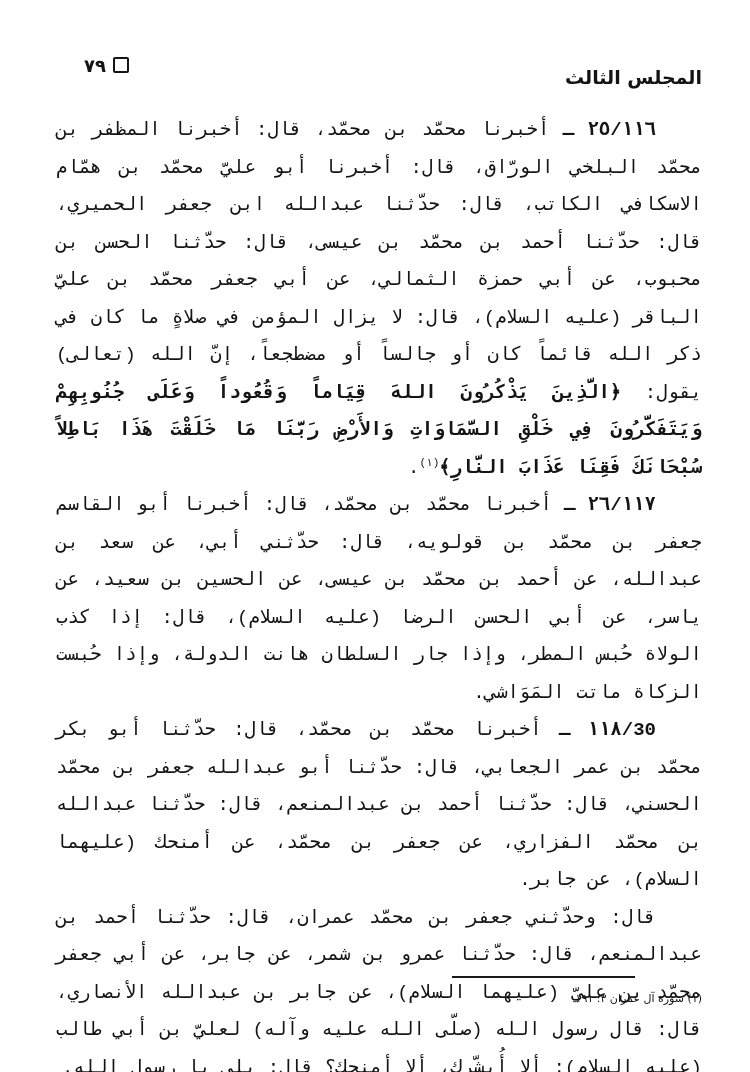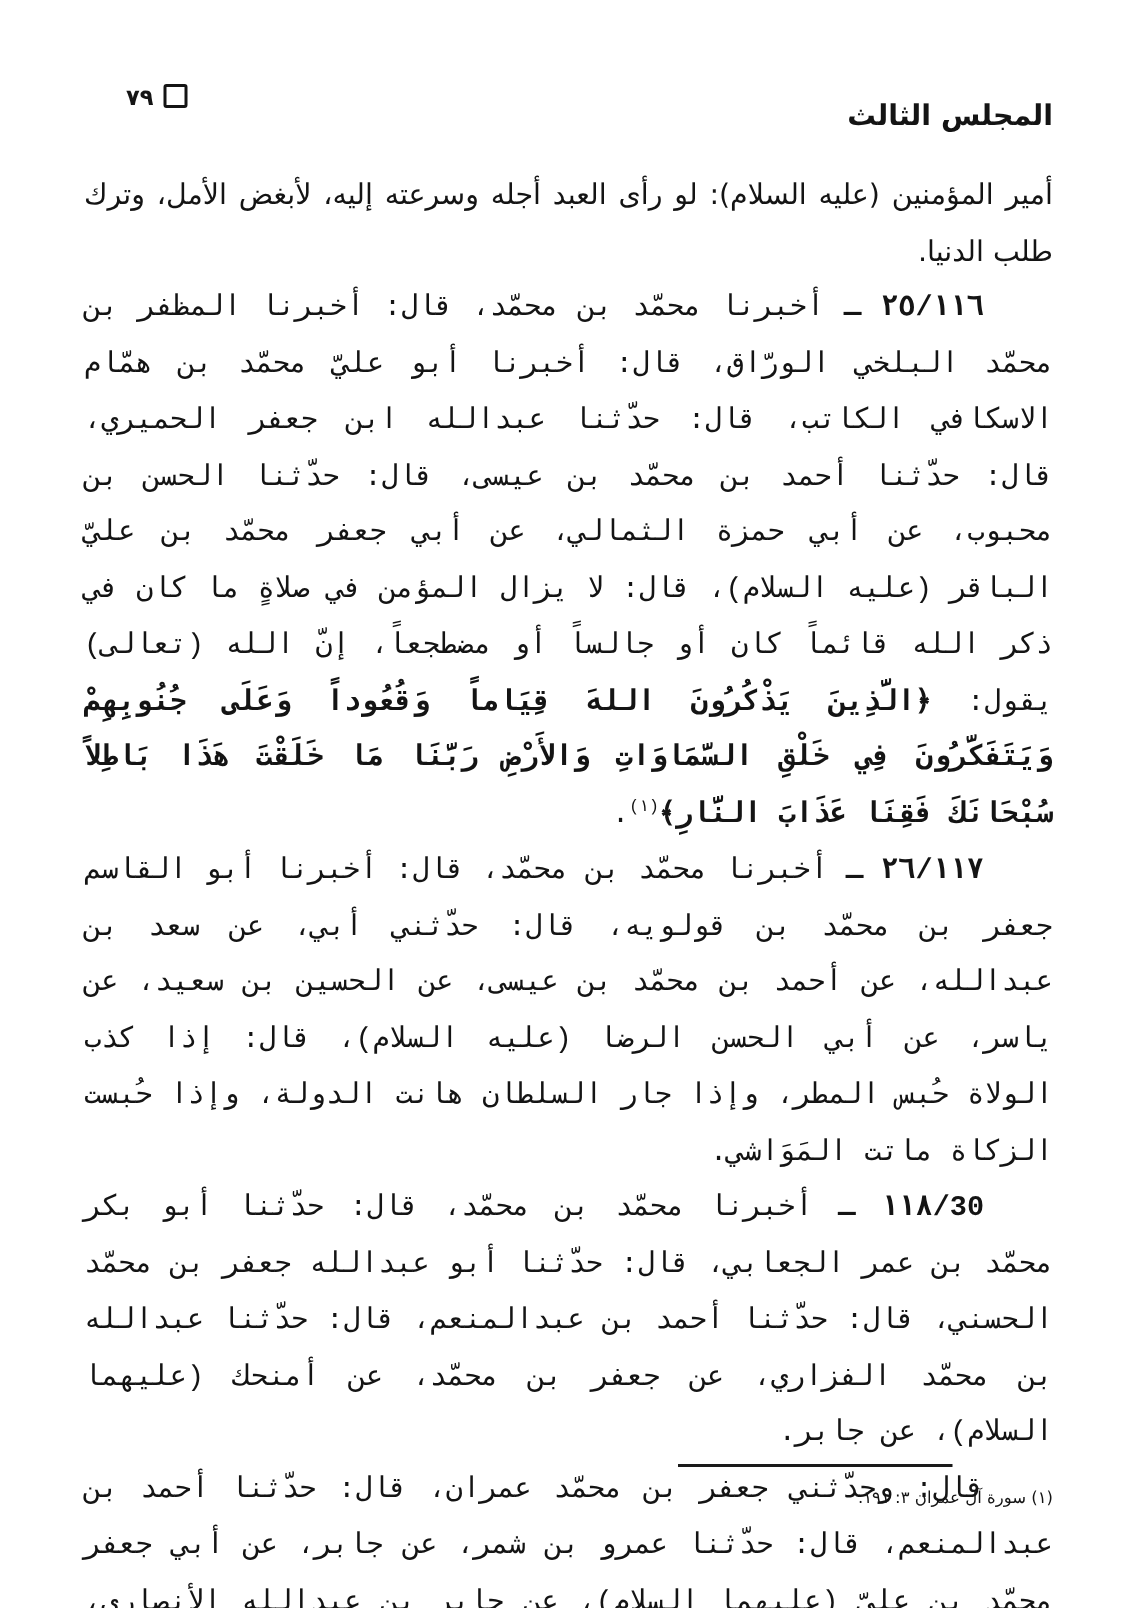--- a/index.html
+++ b/index.html
@@ -31,24 +31,24 @@
   }
   .header-title {
     font-size: 19px;
     font-weight: bold;
     letter-spacing: 0.2px;
     margin-top: 24px;
   }
   .header-page {
     direction: ltr;
     display: flex;
-    align-items: flex-start;
+    align-items: center;
     gap: 7px;
     font-weight: bold;
-    font-size: 15px;
+    font-size: 18px;
   }
   .sq {
     display: inline-block;
     width: 12px;
     height: 12px;
     border: 2.5px solid #141414;
     border-radius: 2px;
     box-sizing: content-box;
   }
   
@@ -110,21 +110,20 @@
   <div class="header">
     <div class="header-title">المجلس الثالث</div>
     <div class="header-page">
       <span>٧٩</span>
       <span class="sq"></span>
     </div>
   </div>
 
   <div class="body-text">
 
-    <p class="para">أمير المؤمنين (عليه السلام): لو رأى العبد أجله وسرعته إليه، لأبغض الأمل، وترك طلب الدنيا.</p>
 
     <p class="para indent"><span class="num">٢٥/١١٦ ـ </span><span>أخبرنا محمّد بن محمّد، قال: أخبرنا المظفر بن محمّد البلخي الورّاق، قال: أخبرنا أبو عليّ محمّد بن همّام الاسكافي الكاتب، قال: حدّثنا عبدالله ابن جعفر الحميري، قال: حدّثنا أحمد بن محمّد بن عيسى، قال: حدّثنا الحسن بن محبوب، عن أبي حمزة الثمالي، عن أبي جعفر محمّد بن عليّ الباقر (عليه السلام)، قال: لا يزال المؤمن في صلاةٍ ما كان في ذكر الله قائماً كان أو جالساً أو مضطجعاً، إنّ الله (تعالى) يقول: </span><span class="quran">﴿الَّذِينَ يَذْكُرُونَ اللهَ قِيَاماً وَقُعُوداً وَعَلَى جُنُوبِهِمْ وَيَتَفَكَّرُونَ فِي خَلْقِ السَّمَاوَاتِ وَالأَرْضِ رَبَّنَا مَا خَلَقْتَ هَذَا بَاطِلاً سُبْحَانَكَ فَقِنَا عَذَابَ النَّارِ﴾</span><sup class="fnref">(١)</sup><span>.</span></p>
 
     <p class="para indent"><span class="num">٢٦/١١٧ ـ </span><span>أخبرنا محمّد بن محمّد، قال: أخبرنا أبو القاسم جعفر بن محمّد بن قولويه، قال: حدّثني أبي، عن سعد بن عبدالله، عن أحمد بن محمّد بن عيسى، عن الحسين بن سعيد، عن ياسر، عن أبي الحسن الرضا (عليه السلام)، قال: إذا كذب الولاة حُبس المطر، وإذا جار السلطان هانت الدولة، وإذا حُبست الزكاة ماتت المَوَاشي.</span></p>
 
     <p class="para indent"><span class="num">30/١١٨ ـ </span><span>أخبرنا محمّد بن محمّد، قال: حدّثنا أبو بكر محمّد بن عمر الجعابي، قال: حدّثنا أبو عبدالله جعفر بن محمّد الحسني، قال: حدّثنا أحمد بن عبدالمنعم، قال: حدّثنا عبدالله بن محمّد الفزاري، عن جعفر بن محمّد، عن أمنحك (عليهما السلام)، عن جابر.</span></p>
 
     <p class="para indent">قال: وحدّثني جعفر بن محمّد عمران، قال: حدّثنا أحمد بن عبدالمنعم، قال: حدّثنا عمرو بن شمر، عن جابر، عن أبي جعفر محمّد بن عليّ (عليهما السلام)، عن جابر بن عبدالله الأنصاري، قال: قال رسول الله (صلّى الله عليه وآله) لعليّ بن أبي طالب (عليه السلام): ألا أُبشّرك، ألا أمنحك؟ قال: بلى يا رسول الله.</p>
 
 

